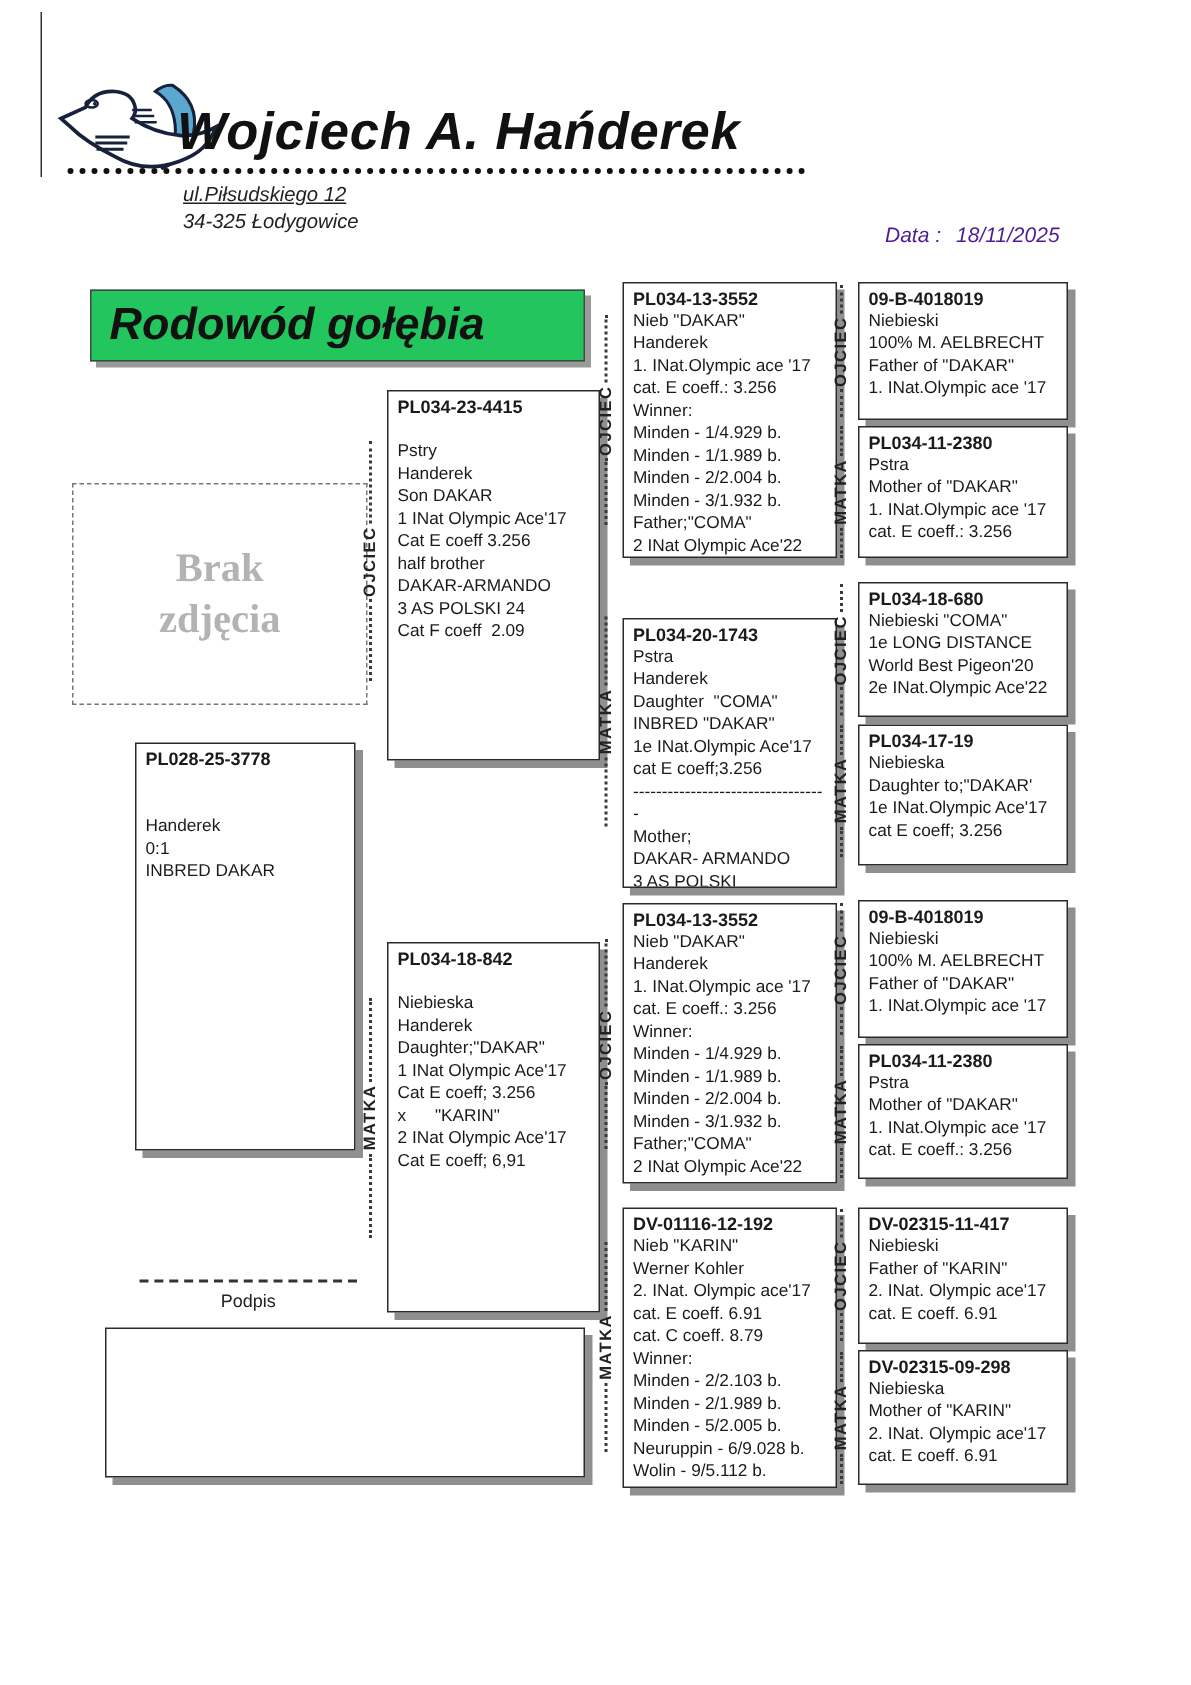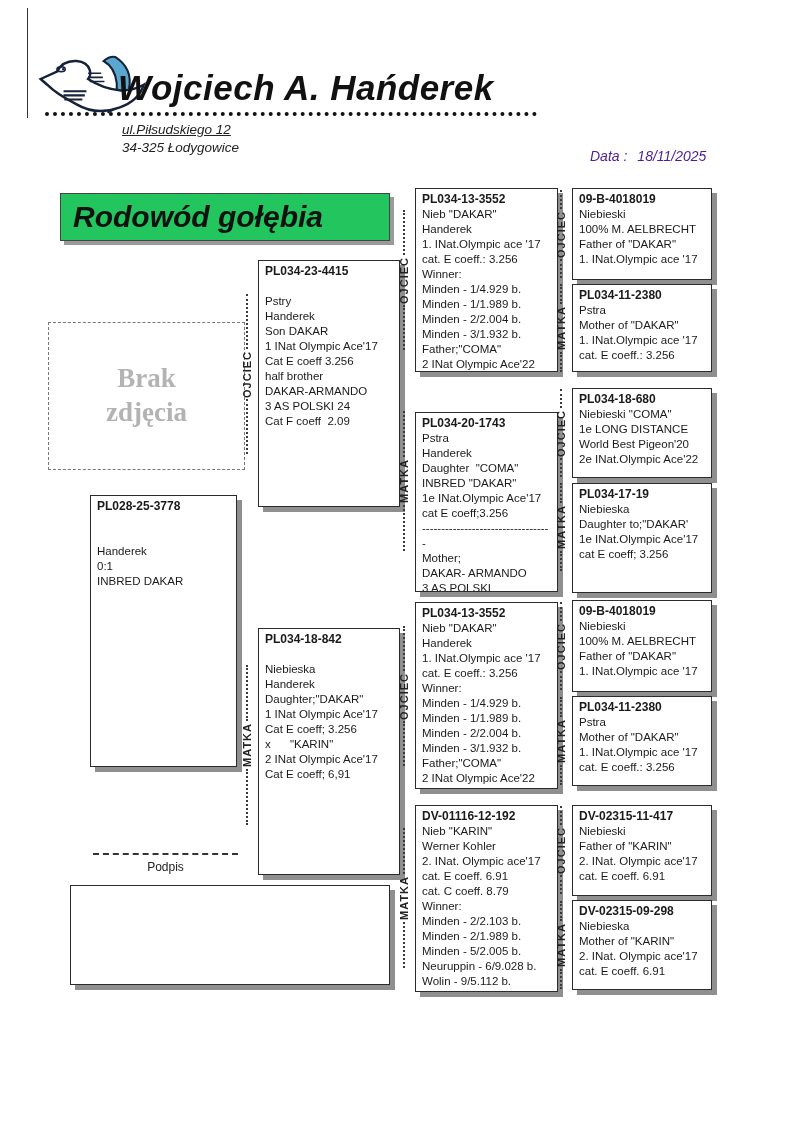--- a/index.html
+++ b/index.html
@@ -218,21 +218,21 @@
         <div class="pline">1. INat.Olympic ace '17</div>
         <div class="pline">cat. E coeff.: 3.256</div>
       </div>
       <div class="pbox" style="left: 572px; top: 388px; width: 140px; height: 90px;">
         <div class="ring">PL034-18-680</div>
         <div class="pline">Niebieski "COMA"</div>
         <div class="pline">1e LONG DISTANCE</div>
         <div class="pline">World Best Pigeon'20</div>
         <div class="pline">2e INat.Olympic Ace'22</div>
       </div>
-      <div class="pbox" style="left: 572px; top: 483px; width: 140px; height: 110px;">
+      <div class="pbox" style="left: 572px; top: 483px; width: 140px; height: 94px;">
         <div class="ring">PL034-17-19</div>
         <div class="pline">Niebieska</div>
         <div class="pline">Daughter to;"DAKAR'</div>
         <div class="pline">1e INat.Olympic Ace'17</div>
         <div class="pline">cat E coeff; 3.256</div>
       </div>
       <div class="pbox" style="left: 572px; top: 600px; width: 140px; height: 92px;">
         <div class="ring">09-B-4018019</div>
         <div class="pline">Niebieski</div>
         <div class="pline">100% M. AELBRECHT</div>

